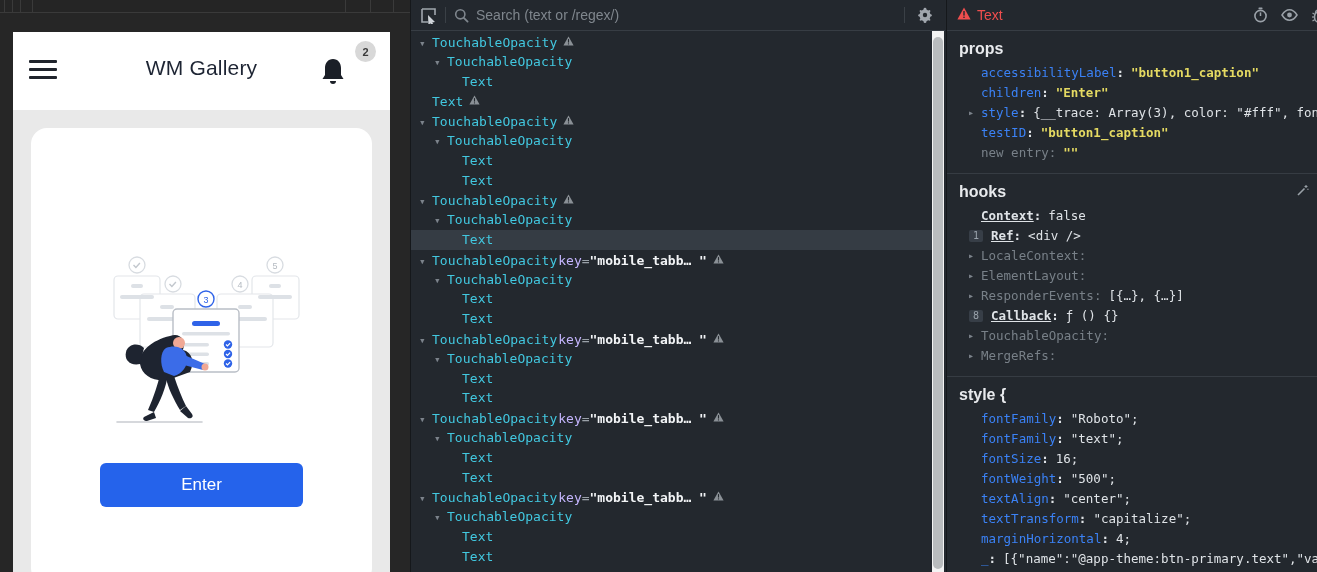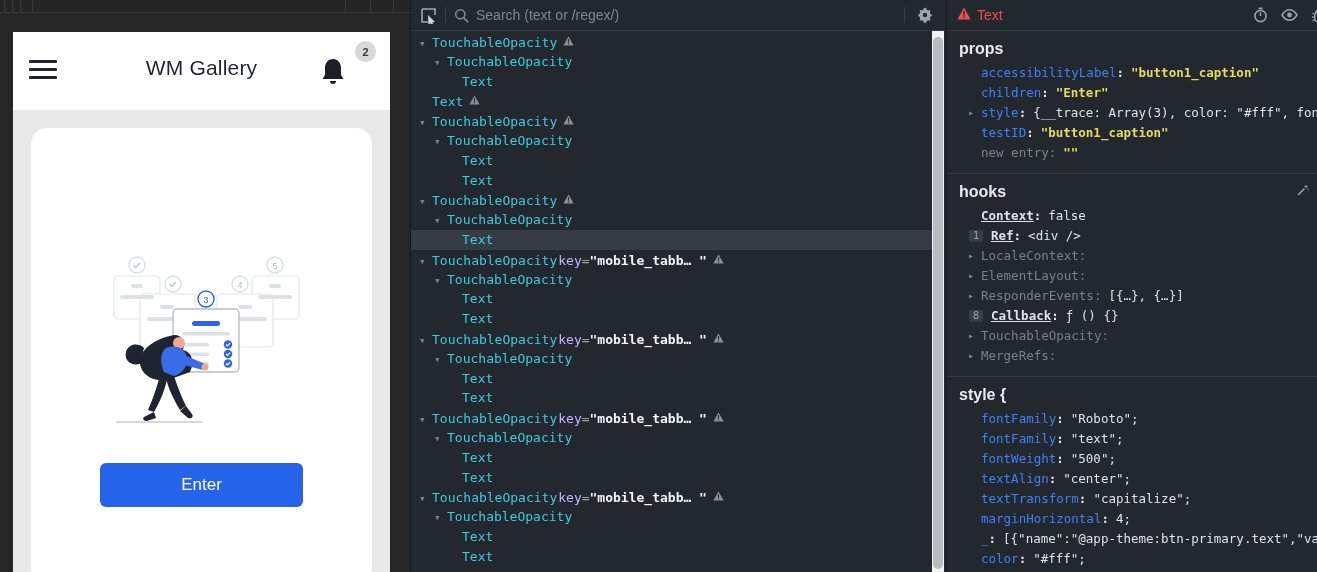--- a/index.html
+++ b/index.html
@@ -346,20 +346,21 @@
           <div class="irow badged"><span class="hbadge">8</span><span class="kc-light kb">Callback</span><span class="colon-light">:</span><span class="val vc-light">ƒ () {}</span></div>
           <div class="irow"><span class="arrow">▸</span><span class="kc-muted">TouchableOpacity</span><span class="colon-muted">:</span></div>
           <div class="irow"><span class="arrow">▸</span><span class="kc-muted">MergeRefs</span><span class="colon-muted">:</span></div>
         </div>
         <div class="section">
           <div class="sec-head">
             <span>style {</span>
           </div>
           <div class="irow"><span class="kc-purple">fontFamily</span><span class="colon-light">:</span><span class="val vc-light">"Roboto";</span></div>
           <div class="irow"><span class="kc-purple">fontFamily</span><span class="colon-light">:</span><span class="val vc-light">"text";</span></div>
+          <div class="irow"><span class="kc-purple">fontSize</span><span class="colon-light">:</span><span class="val vc-light">16;</span></div>
           <div class="irow"><span class="kc-purple">fontWeight</span><span class="colon-light">:</span><span class="val vc-light">"500";</span></div>
           <div class="irow"><span class="kc-purple">textAlign</span><span class="colon-light">:</span><span class="val vc-light">"center";</span></div>
           <div class="irow"><span class="kc-purple">textTransform</span><span class="colon-light">:</span><span class="val vc-light">"capitalize";</span></div>
           <div class="irow"><span class="kc-purple">marginHorizontal</span><span class="colon-light">:</span><span class="val vc-light">4;</span></div>
           <div class="irow"><span class="kc-purple">_</span><span class="colon-light">:</span><span class="val vc-light">[{"name":"@app-theme:btn-primary.text","value"</span></div>
           <div class="irow"><span class="kc-purple">color</span><span class="colon-light">:</span><span class="val vc-light">"#fff";</span></div>
         </div>
       </div>
   </div>
 

